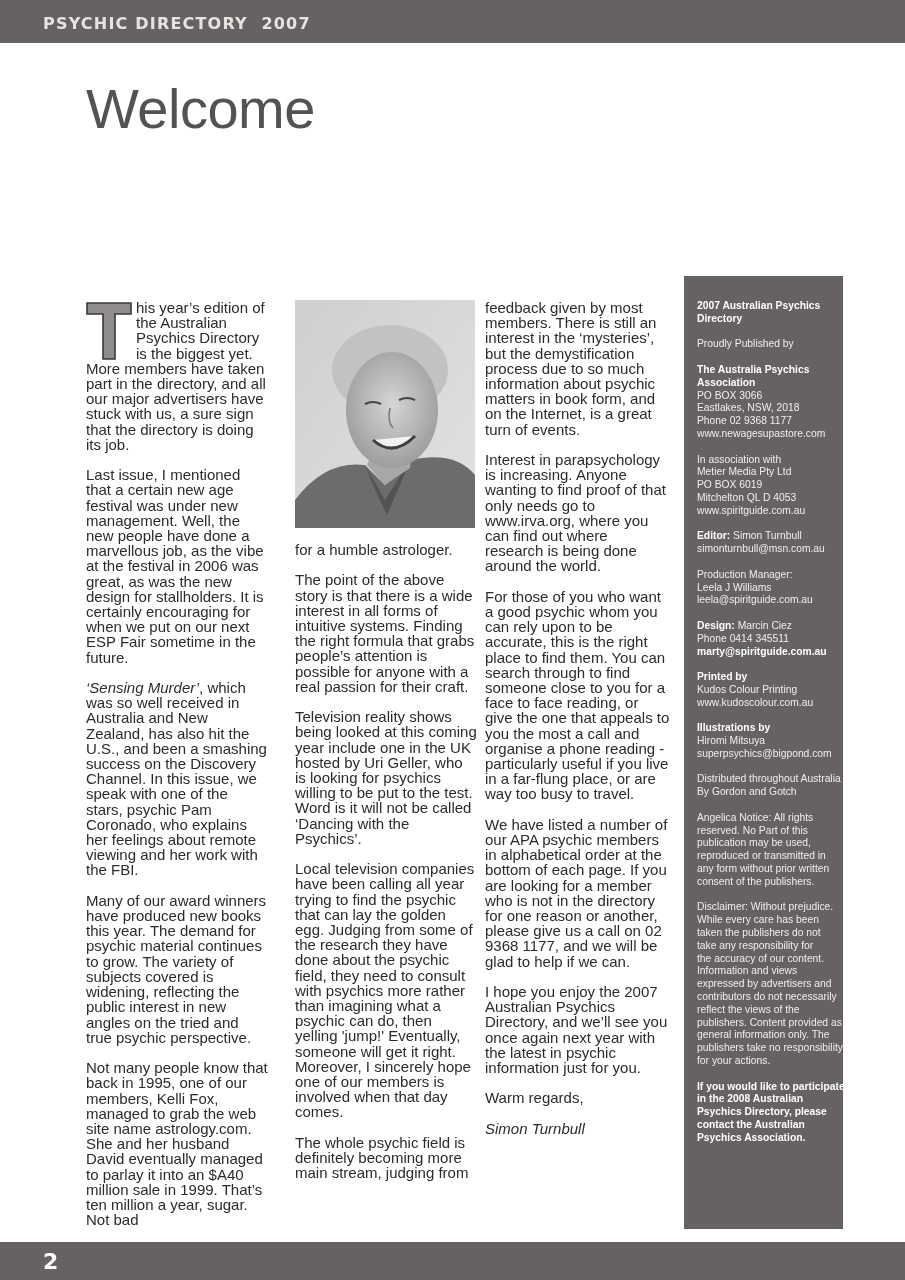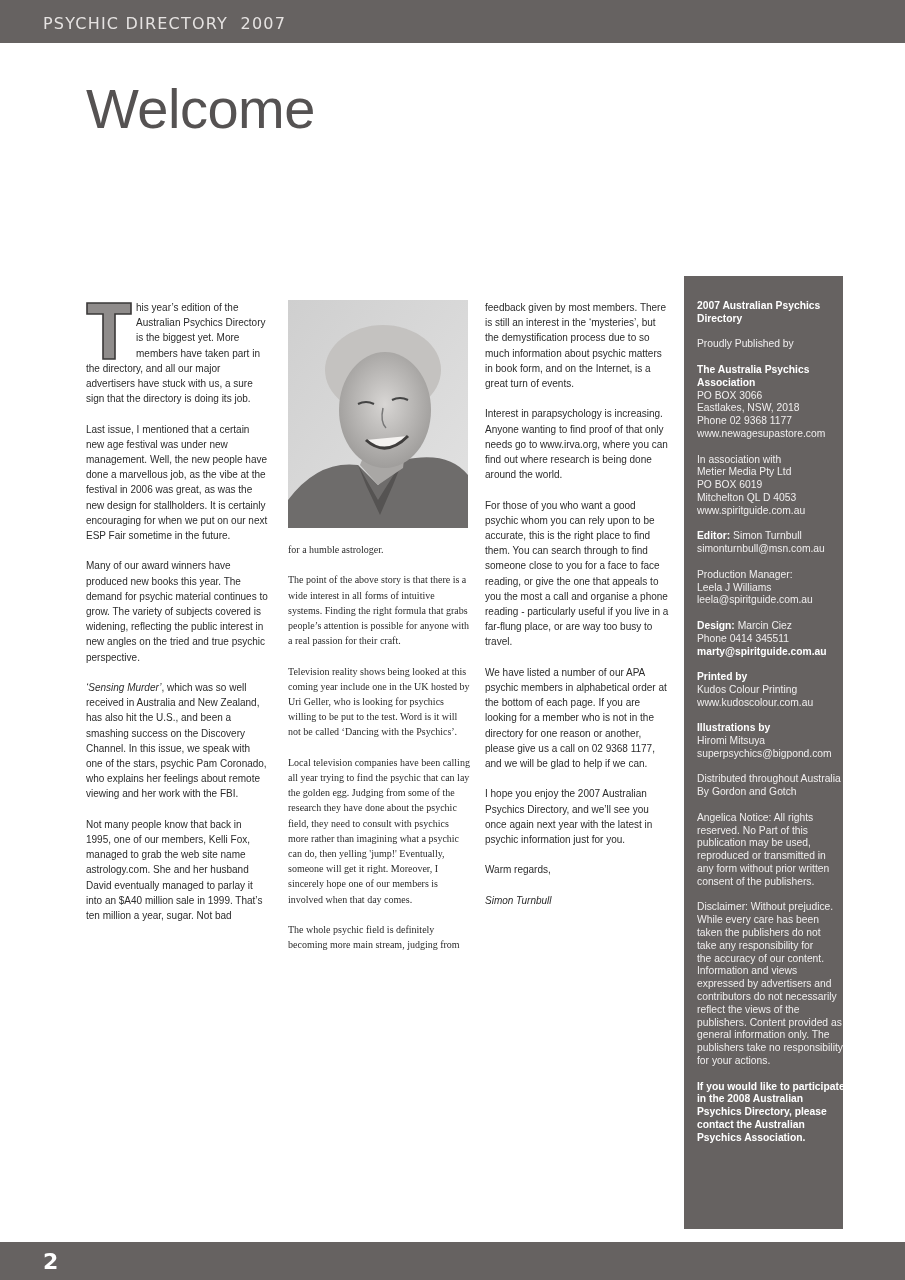--- a/index.html
+++ b/index.html
@@ -8,38 +8,38 @@
       font-family: "Liberation Sans", sans-serif;
     }
     .page { position: relative; width: 905px; height: 1280px; background: #fff; }
 
     .header-band {
       position: absolute; left: 0; top: 0; width: 905px; height: 43px;
       background: #666261;
     }
     .header-title {
       position: absolute; left: 43px; top: 14px;
-      font-family: "DejaVu Sans", sans-serif; font-weight: 400;
+      font-family: "DejaVu Sans", sans-serif; font-weight: 700;
       font-size: 16px; letter-spacing: 1.2px; color: #e6e3e2;
       white-space: pre;
     }
 
     .page-title {
       position: absolute; left: 86px; top: 76px;
       font-family: "Liberation Sans", sans-serif; font-weight: normal;
       font-size: 56px; color: #555252; letter-spacing: -0.5px;
     }
 
     .col {
       position: absolute; top: 300px; width: 182px;
-      font-family: "Liberation Sans", sans-serif; font-size: 10px;
+      font-family: "Liberation Sans", sans-serif; font-size: 15px;
       line-height: 15.2px; color: #2b2b2b;
     }
     .col1 { left: 86px; }
-    .col2 { left: 288px; font-family: Liberation Serif, serif; }
+    .col2 { left: 295px; }
     .col3 { left: 485px; width: 185px; }
     .col p { margin-bottom: 15.2px; }
     .col p:last-child { margin-bottom: 0; }
     .italic { font-style: italic; }
 
     .drop-cap {
       float: left; width: 46px; height: 58px; margin: 2px 4px 0 0; position: relative;
     }
     .drop-cap svg { display: block; }
 
@@ -84,22 +84,22 @@
 
   <div class="col col1">
     <p>
       <span class="drop-cap">
         <svg width="46" height="58" viewBox="0 0 46 58">
           <path d="M1 1 H45 V12 H29 V57 H17 V12 H1 Z" fill="#8f8c8b" stroke="#3a3838" stroke-width="1.6"></path>
         </svg>
       </span><span>his year’s edition of the Australian Psychics Directory is the biggest yet. More members have taken part in the directory, and all our major advertisers have stuck with us, a sure sign that the directory is doing its job.</span>
     </p>
     <p>Last issue, I mentioned that a certain new age festival was under new management. Well, the new people have done a marvellous job, as the vibe at the festival in 2006 was great, as was the new design for stallholders. It is certainly encouraging for when we put on our next ESP Fair sometime in the future.</p>
+    <p><span class="italic">‘Sensing Murder’</span><span>, which was so well received in Australia and New Zealand, has also hit the U.S., and been a smashing success on the Discovery Channel. In this issue, we speak with one of the stars, psychic Pam Coronado, who explains her feelings about remote viewing and her work with the FBI.</span></p>
     <p>Many of our award winners have produced new books this year. The demand for psychic material continues to grow. The variety of subjects covered is widening, reflecting the public interest in new angles on the tried and true psychic perspective.</p>
-    <p><span class="italic">‘Sensing Murder’</span><span>, which was so well received in Australia and New Zealand, has also hit the U.S., and been a smashing success on the Discovery Channel. In this issue, we speak with one of the stars, psychic Pam Coronado, who explains her feelings about remote viewing and her work with the FBI.</span></p>
     <p>Not many people know that back in 1995, one of our members, Kelli Fox, managed to grab the web site name astrology.com. She and her husband David eventually managed to parlay it into an $A40 million sale in 1999. That’s ten million a year, sugar. Not bad</p>
   </div>
 
   <div class="col col2">
     <div class="photo" title="Portrait photo of editor Simon Turnbull">
       <svg width="180" height="228" viewBox="0 0 180 228">
         <defs>
           <linearGradient id="bg" x1="0" y1="0" x2="1" y2="1">
             <stop offset="0" stop-color="#cfcfcf"></stop>
             <stop offset="1" stop-color="#e2e2e2"></stop>

